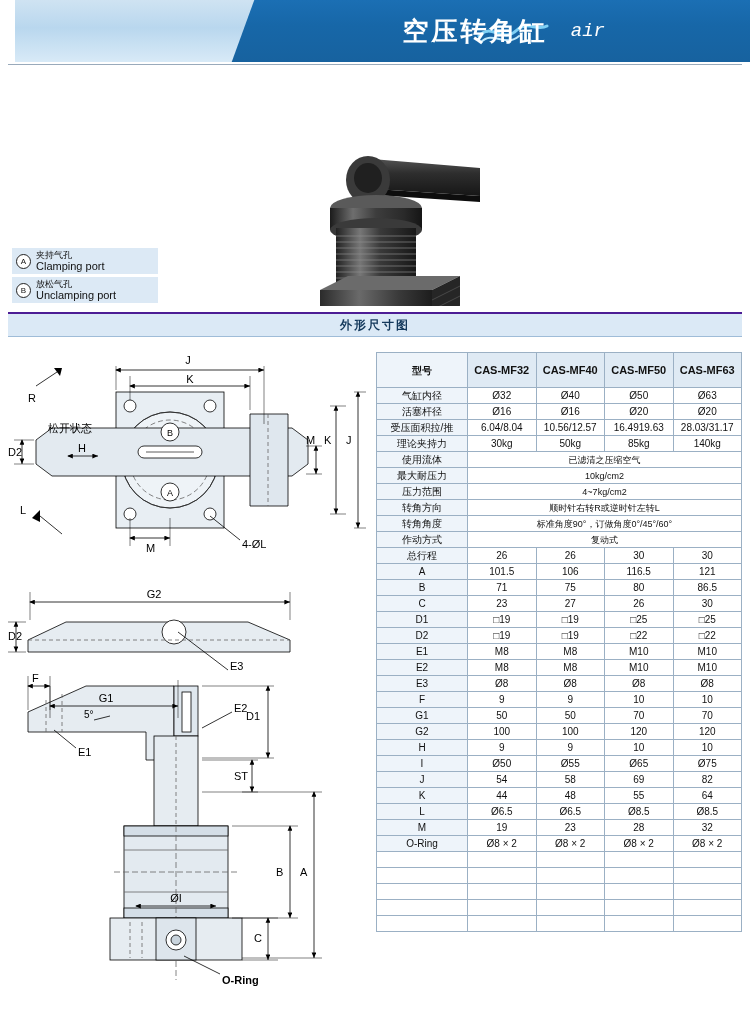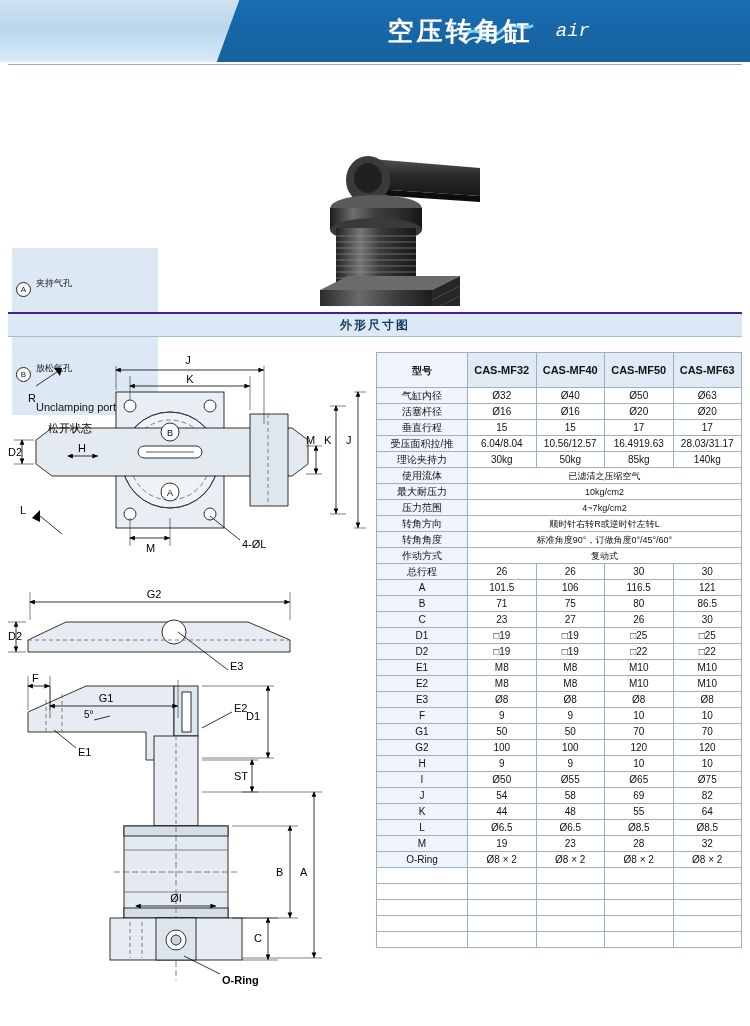--- a/index.html
+++ b/index.html
@@ -6,21 +6,21 @@
   body{
     width:750px;height:1026px;
     background:#ffffff;
     font-family:"Liberation Sans","DejaVu Sans",sans-serif;
     position:relative;
     overflow:hidden;
     color:#111;
   }
   
   .header{
-    position:absolute;left:0;top:0;width:612px;height:62px;
+    position:absolute;left:15px;top:0;width:612px;height:62px;
     background:#ffffff;
     text-align:center;
   }
   .header .blue-left{
     position:absolute;left:0;top:0;width:270px;height:62px;
     background:linear-gradient(180deg,#cfe3f2 0%,#b9d7ee 45%,#d8eaf7 100%);
   }
   .header .blue-left:after{
     content:"";position:absolute;right:-30px;top:0;width:60px;height:62px;
     background:linear-gradient(180deg,#cfe3f2 0%,#b9d7ee 45%,#d8eaf7 100%);
@@ -64,21 +64,21 @@
   }
   .legend .row{
     display:flex;align-items:center;gap:5px;background:#dce9f5;
     padding:2px 4px;margin-bottom:3px;
   }
   .legend .cir{
     width:13px;height:13px;border-radius:50%;border:1px solid #222;
     display:flex;align-items:center;justify-content:center;font-size:8px;
     flex:0 0 auto;background:#fff;
   }
-  .legend .txt span{display:block;margin-top:28px;}
+  .legend .txt span{display:block;}
   .legend .cn{font-size:9px;}
   .legend .en{font-size:11px;}
   
   .section-bar{
     position:absolute;left:8px;top:312px;width:734px;height:22px;
     background:#dbe9f6;border-top:2px solid #4c1d95;border-bottom:1px solid #9fbcd8;
     display:flex;align-items:center;justify-content:center;
     font-size:12px;font-weight:bold;color:#14395c;letter-spacing:2px;
   }
   
@@ -410,27 +410,20 @@
           <td>Ø63</td>
         </tr>
         <tr>
           <td class="lab">活塞杆径</td>
           <td>Ø16</td>
           <td>Ø16</td>
           <td>Ø20</td>
           <td>Ø20</td>
         </tr>
         <tr>
-          <td class="lab">垂直行程</td>
-          <td>15</td>
-          <td>15</td>
-          <td>17</td>
-          <td>17</td>
-        </tr>
-        <tr>
           <td class="lab">受压面积拉/推</td>
           <td>6.04/8.04</td>
           <td>10.56/12.57</td>
           <td>16.4919.63</td>
           <td>28.03/31.17</td>
         </tr>
         <tr>
           <td class="lab">理论夹持力</td>
           <td>30kg</td>
           <td>50kg</td>

